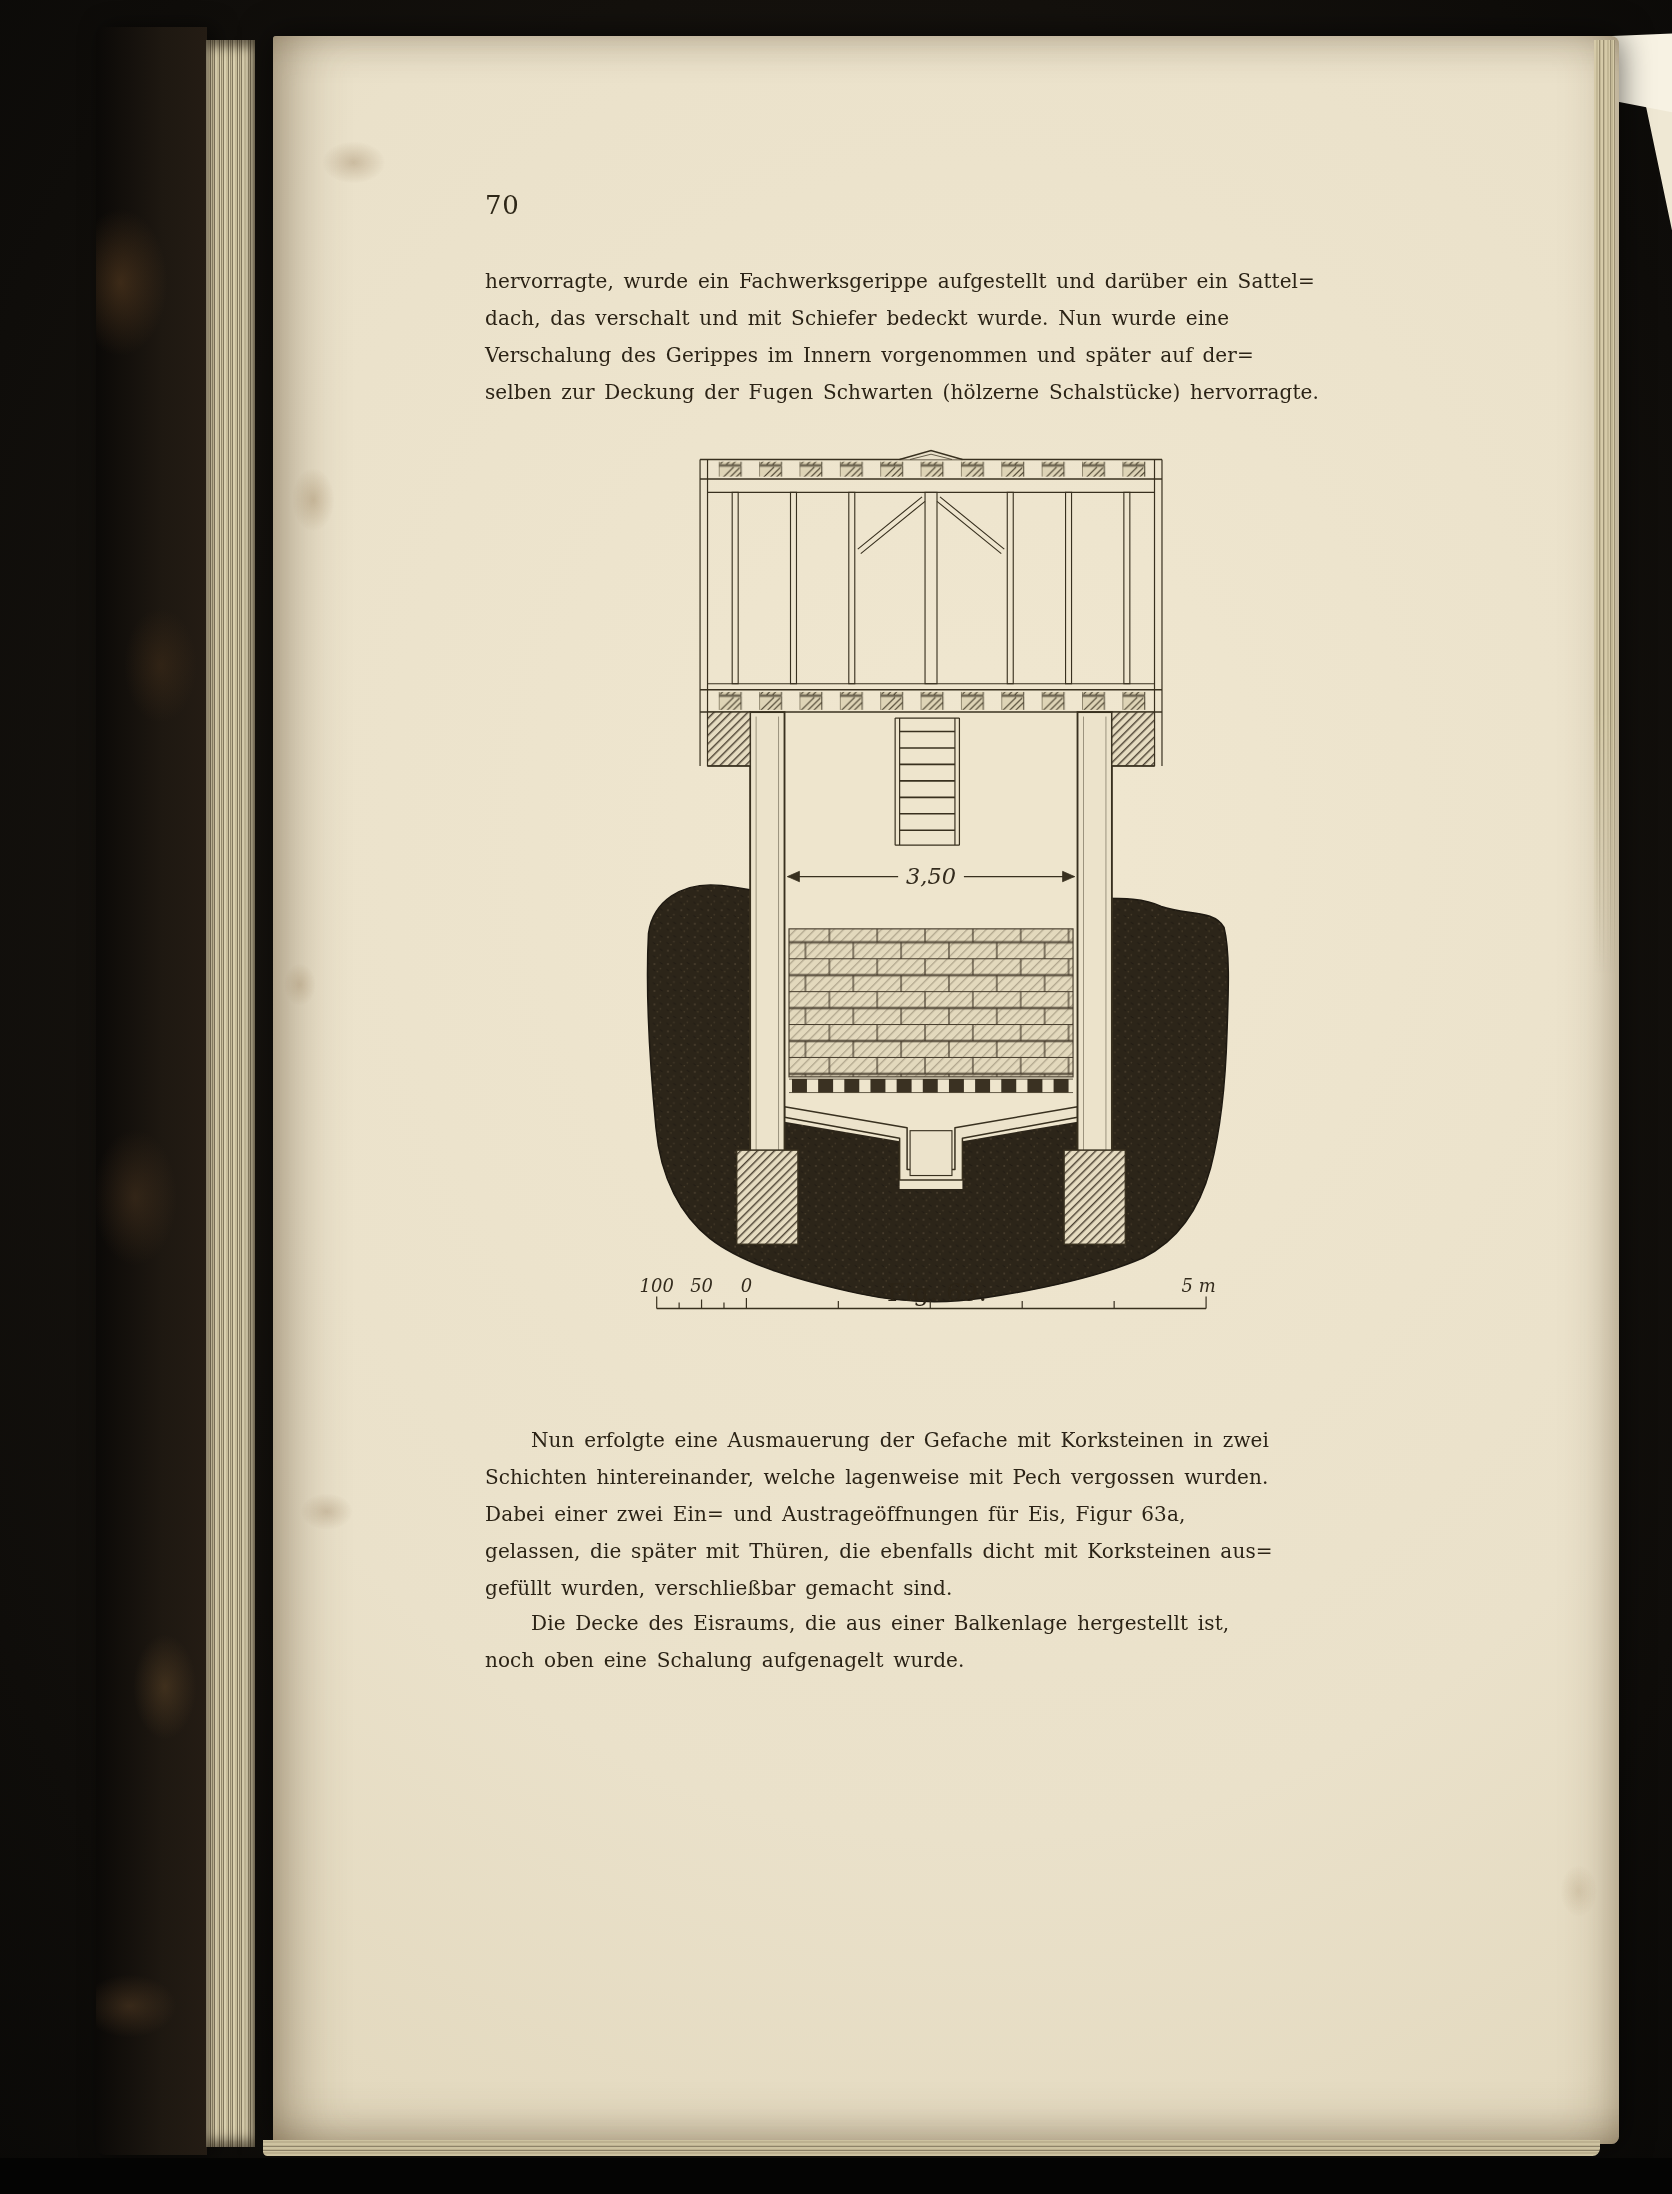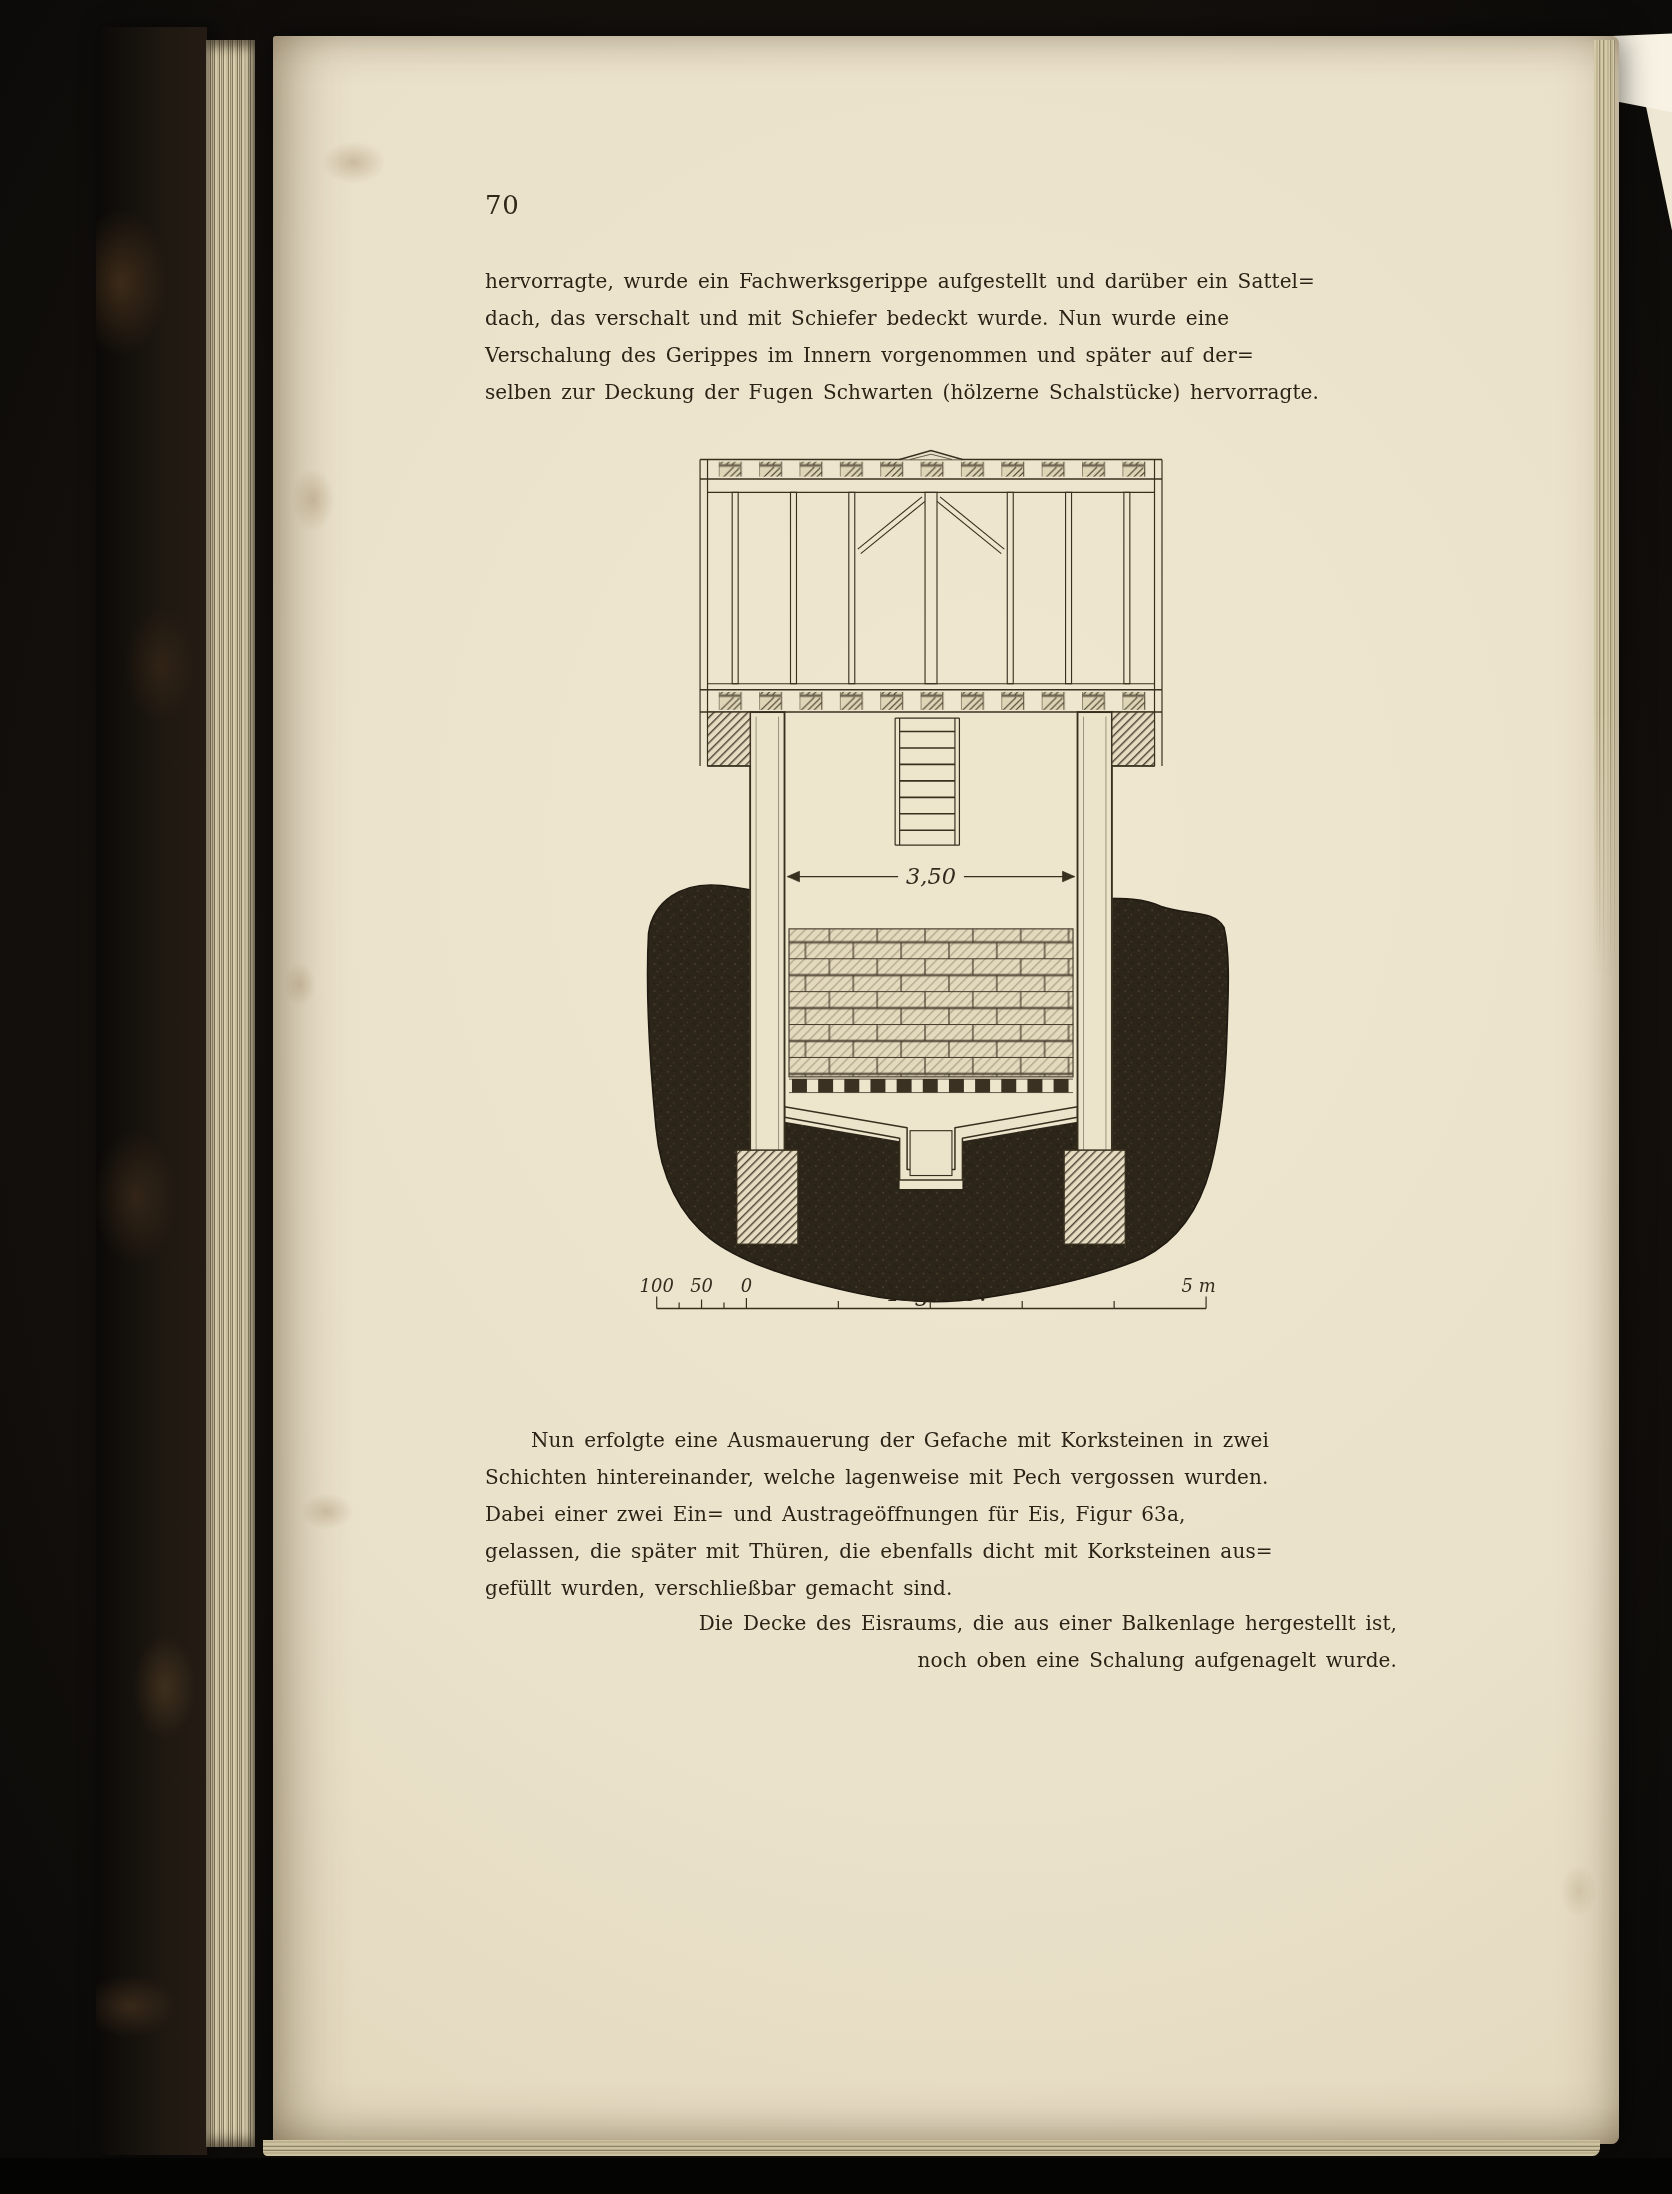--- a/index.html
+++ b/index.html
@@ -68,21 +68,21 @@
     clip-path: polygon(2% 8%, 100% 2%, 100% 46%, 10% 20%);
   }
 
   .page-number { position:absolute; left:212px; top:154px; font-size:26px; color:#2e2718; letter-spacing:0.7px; }
   .para { position:absolute; left:212px; width:912px; font-size:20px; line-height:37px;
           color:#2b2316; word-spacing:.16em; letter-spacing:0.1px; }
   .para .line { white-space:nowrap; }
   .para .indent { padding-left:46px; }
   #para1 { top:227px; }
   #para2 { top:1386px; }
-  #para3 { top:1569px;text-align:right; }
+  #para3 { top:1569px; }
 
   .figure-wrap { position:absolute; left:365px; top:413px; width:598px; height:882px; }
   .fig-caption { position:absolute; left:365px; top:1242px; width:598px; text-align:center;
                  font-size:25px; color:#2b2316; letter-spacing:0.4px; }
 </style>
 </head>
 <body>
 
 <div class="scene">
 

